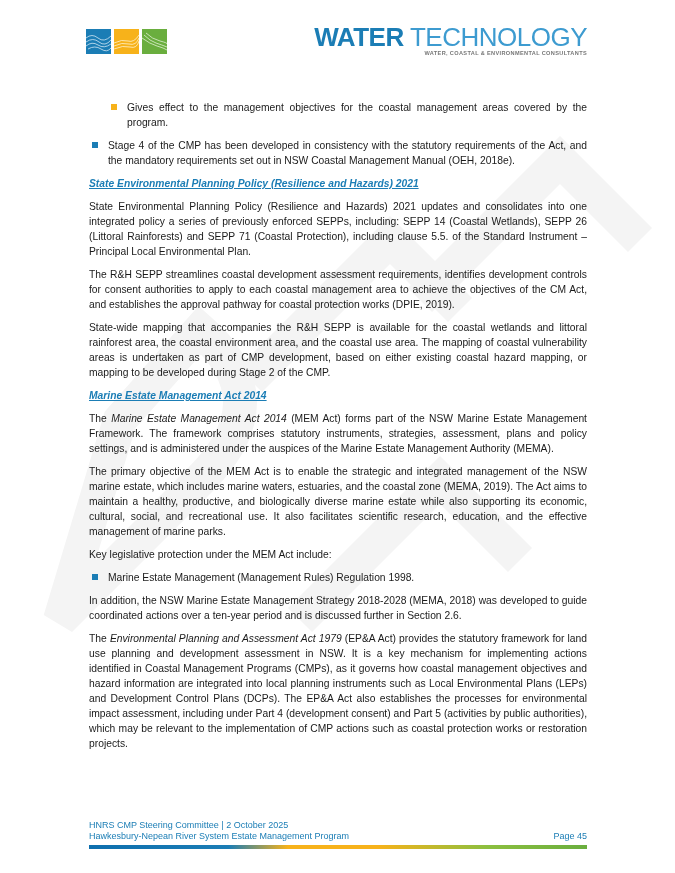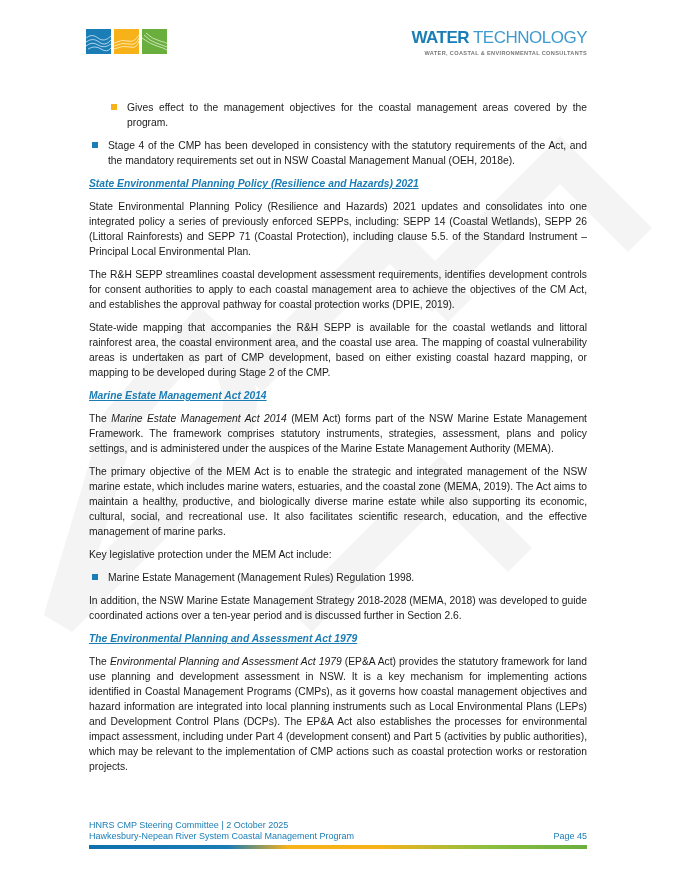--- a/index.html
+++ b/index.html
@@ -4,21 +4,21 @@
   <style>
     html, body { margin: 0; padding: 0; background: #ffffff; }
     body { width: 675px; height: 873px; position: relative; overflow: hidden;
            font-family: "Liberation Sans", sans-serif; color: #1a1a1a; }
     .watermark { position: absolute; left: 0; top: 0; width: 675px; height: 873px; pointer-events: none; z-index: 0; }
     .header { position: absolute; left: 0; top: 0; width: 675px; height: 70px; z-index: 1; }
     .logo-tiles { position: absolute; left: 86px; top: 29px; display: flex; gap: 3px; }
     .tile { width: 25px; height: 25px; position: relative; overflow: hidden; }
     .tile svg { position: absolute; left: 0; top: 0; }
     .brand { position: absolute; right: 88px; top: 27px; text-align: right; }
-    .brand-name { font-size: 17px; letter-spacing: -0.5px; line-height: 21px; color: #1b7db5; white-space: nowrap; }
+    .brand-name { font-size: 26px; letter-spacing: -0.5px; line-height: 21px; color: #1b7db5; white-space: nowrap; }
     .brand-name b { font-weight: 700; }
     .brand-name span.light { font-weight: 400; color: #3d9bd0; }
     .brand-tag { font-size: 5.6px; letter-spacing: 0.35px; color: #777; margin-top: 2px; white-space: nowrap; font-weight: 700; }
 
     .content { position: absolute; left: 89px; top: 100px; width: 498px; z-index: 1; font-size: 10.3px; line-height: 15px; }
     .bullet { position: relative; padding-left: 19px; margin-bottom: 8px; text-align: justify; }
     .bullet .sq { position: absolute; left: 3px; top: 4px; width: 6px; height: 6px; }
     .bullet.sub { margin-left: 19px; }
     .sq.orange { background: #f7b21a; }
     .sq.blue { background: #1b7db5; }
@@ -98,22 +98,21 @@
   <div class="heading">Marine Estate Management Act 2014</div>
   <p><span>The </span><i>Marine Estate Management Act 2014</i><span> (MEM Act) forms part of the NSW Marine Estate Management Framework. The framework comprises statutory instruments, strategies, assessment, plans and policy settings, and is administered under the auspices of the Marine Estate Management Authority (MEMA).</span></p>
   <p>The primary objective of the MEM Act is to enable the strategic and integrated management of the NSW marine estate, which includes marine waters, estuaries, and the coastal zone (MEMA, 2019). The Act aims to maintain a healthy, productive, and biologically diverse marine estate while also supporting its economic, cultural, social, and recreational use. It also facilitates scientific research, education, and the effective management of marine parks.</p>
   <p>Key legislative protection under the MEM Act include:</p>
   <div class="bullet">
     <span class="sq blue"></span>
     <span>Marine Estate Management (Management Rules) Regulation 1998.</span>
   </div>
   <p>In addition, the NSW Marine Estate Management Strategy 2018-2028 (MEMA, 2018) was developed to guide coordinated actions over a ten-year period and is discussed further in Section 2.6.</p>
 
-  <div class="heading">The Environmental Planning and Assessment Act 1979</div>
   <p><span>The </span><i>Environmental Planning and Assessment Act 1979</i><span> (EP&amp;A Act) provides the statutory framework for land use planning and development assessment in NSW. It is a key mechanism for implementing actions identified in Coastal Management Programs (CMPs), as it governs how coastal management objectives and hazard information are integrated into local planning instruments such as Local Environmental Plans (LEPs) and Development Control Plans (DCPs). The EP&amp;A Act also establishes the processes for environmental impact assessment, including under Part 4 (development consent) and Part 5 (activities by public authorities), which may be relevant to the implementation of CMP actions such as coastal protection works or restoration projects.</span></p>
 </div>
 
 <div class="footer">
   <div>HNRS CMP Steering Committee | 2 October 2025</div>
-  <div>Hawkesbury-Nepean River System Coastal Management Program</div>
+  <div>Hawkesbury-Nepean River System Estate Management Program</div>
   <div class="page">Page 45</div>
 </div>
 <div class="footer-bar"></div>
 
 </body></html>

